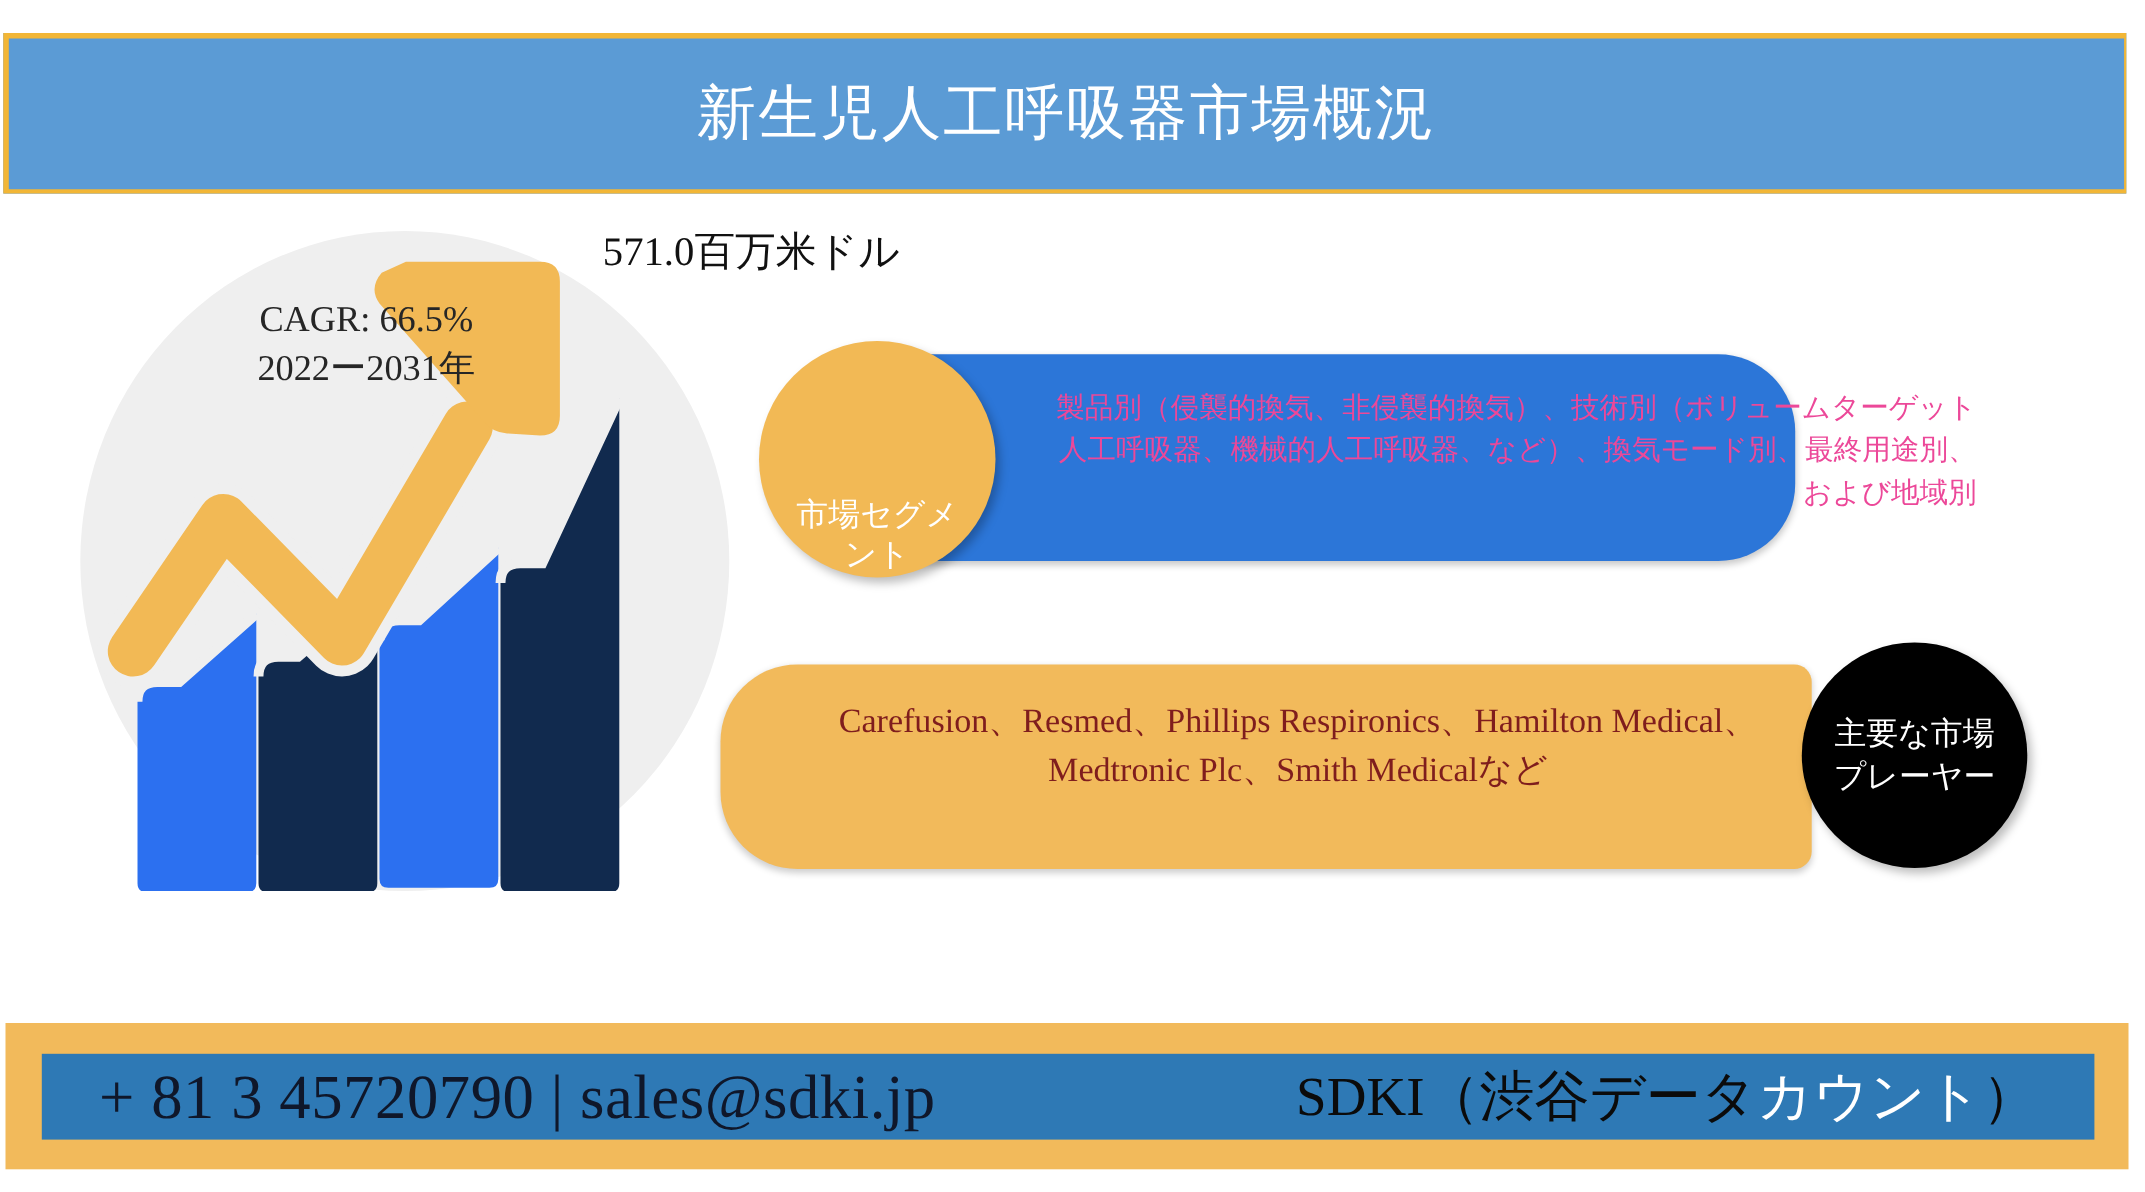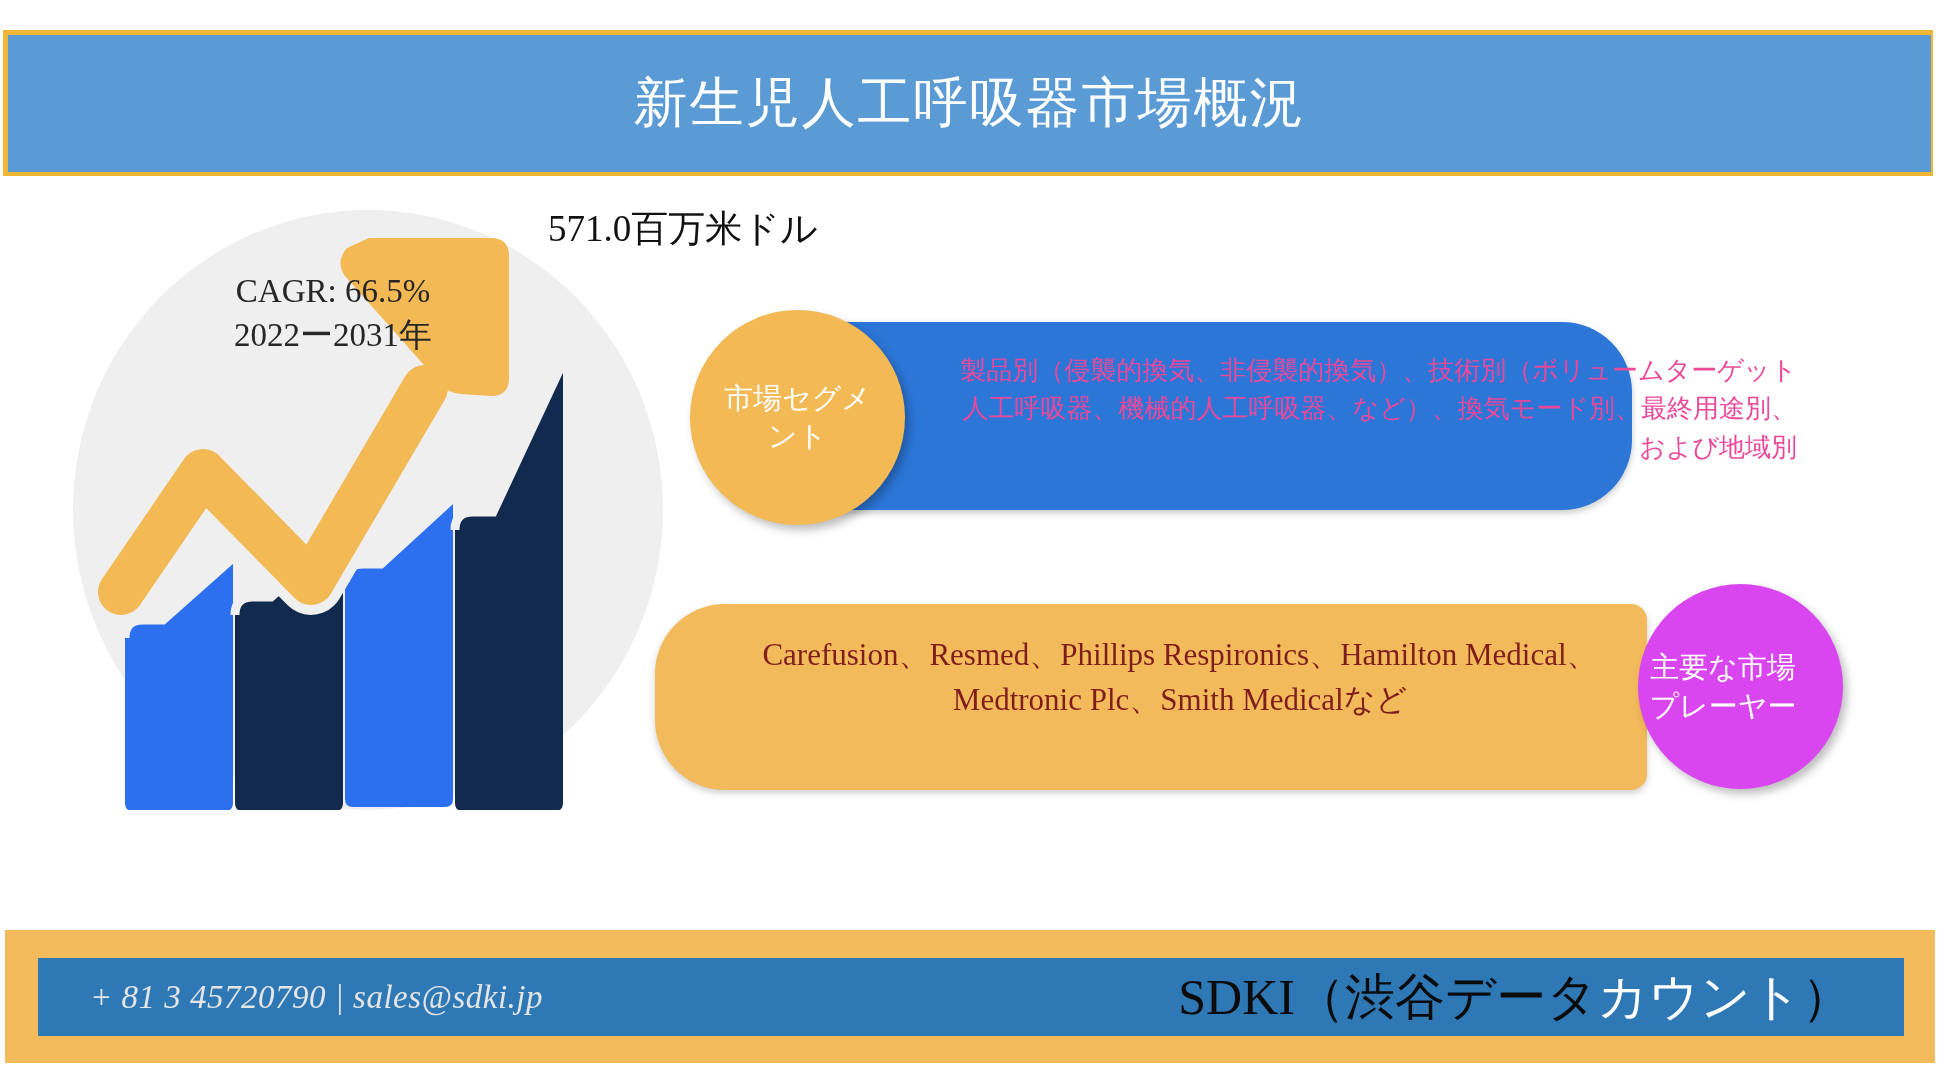--- a/index.html
+++ b/index.html
@@ -50,62 +50,62 @@
     box-shadow:0 3px 7px rgba(0,0,0,.22);
   }
   .segment-text{
     position:absolute;left:937px;top:352px;width:860px;
     color:#ec4899;font-size:26px;line-height:1.48;text-align:right;
   }
   .segment-circle{
     position:absolute;left:690px;top:310px;width:215px;height:215px;
     background:#F2B955;border-radius:50%;
     box-shadow:4px 5px 9px rgba(0,0,0,.26);
-    display:flex;align-items:center;justify-content:center;
+    display:flex;align-items:flex-end;justify-content:center;
   }
   .segment-circle span{
     color:#ffffff;font-size:29px;line-height:1.3;text-align:center;
     width:165px;display:block;
   }
 
   
   .players-banner{
     position:absolute;left:655px;top:604px;width:992px;height:186px;
     background:#F2BA5B;
     border-top-left-radius:70px;border-bottom-left-radius:70px;
     border-top-right-radius:16px;border-bottom-right-radius:16px;
     box-shadow:0 3px 7px rgba(0,0,0,.20);
   }
   .players-text{
     position:absolute;left:760px;top:632px;width:840px;
     color:#7f1d1d;font-size:31px;line-height:1.46;text-align:center;
   }
   .players-circle{
     position:absolute;left:1638px;top:584px;width:205px;height:205px;
-    background:#d946ef;border-radius:50%;
+    background:#000000;border-radius:50%;
     box-shadow:4px 5px 9px rgba(0,0,0,.26);
-    display:flex;align-items:center;
+    display:flex;align-items:center;justify-content:center;
   }
   .players-circle span{
     color:#ffffff;font-size:29px;line-height:1.32;text-align:center;
     width:170px;display:block;
   }
 
   
   .footer-outer{
     position:absolute;left:5px;top:930px;width:1930px;height:133px;
     background:#F2BA5B;box-sizing:border-box;
   }
   .footer-inner{
     position:absolute;left:38px;top:958px;width:1866px;height:78px;
     background:#2E79B5;display:flex;align-items:center;
     box-sizing:border-box;padding:0 52px;
   }
   .footer-contact{
-    color:#e5e5e5;font-size:33px;white-space:nowrap;letter-spacing:.5px;font-style:italic;
+    color:#0f172a;font-size:57px;white-space:nowrap;letter-spacing:.5px;
   }
   .footer-brand{
     margin-left:auto;color:#0B0B0B;font-size:50px;white-space:nowrap;
   }
   .brand-accent{color:#ffffff;}
 </style>
 </head>
 <body>
 
 <div class="header-bar">

